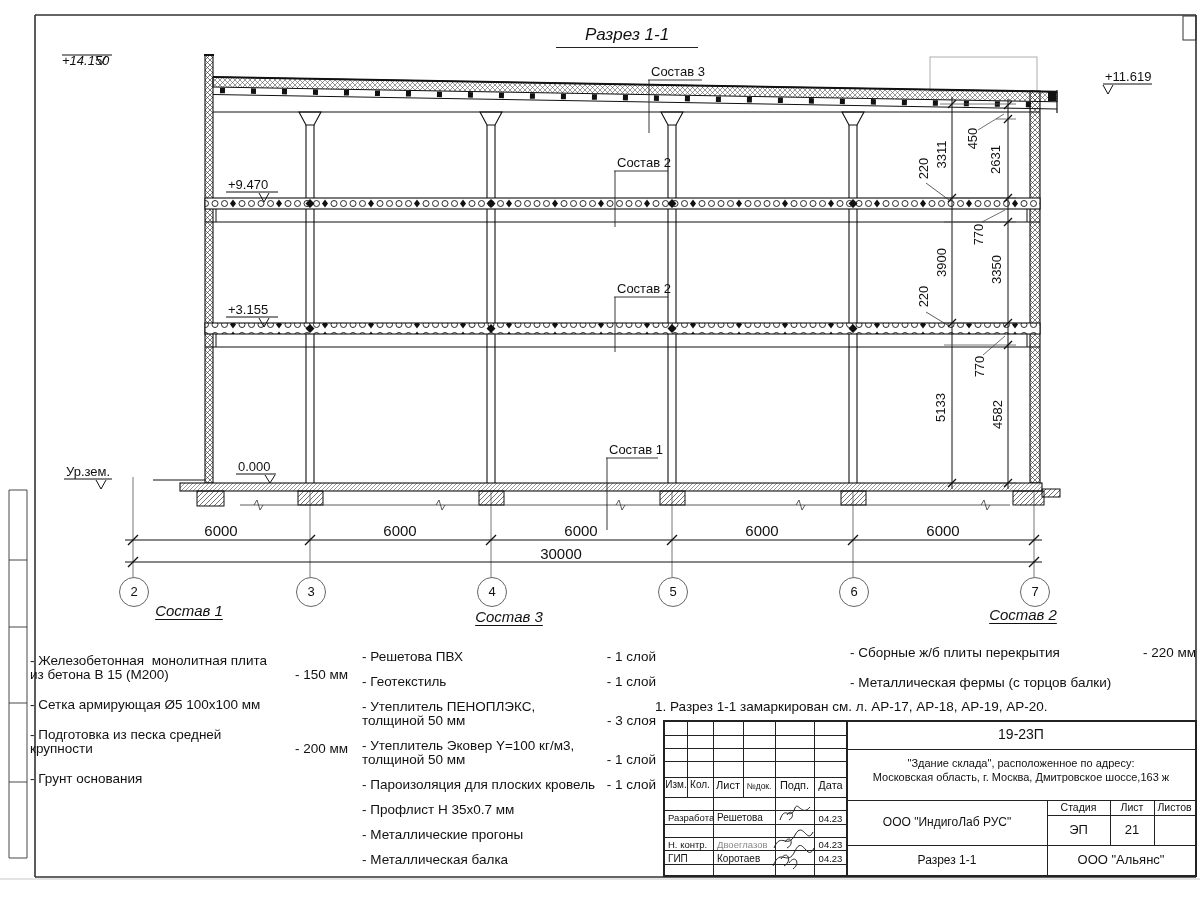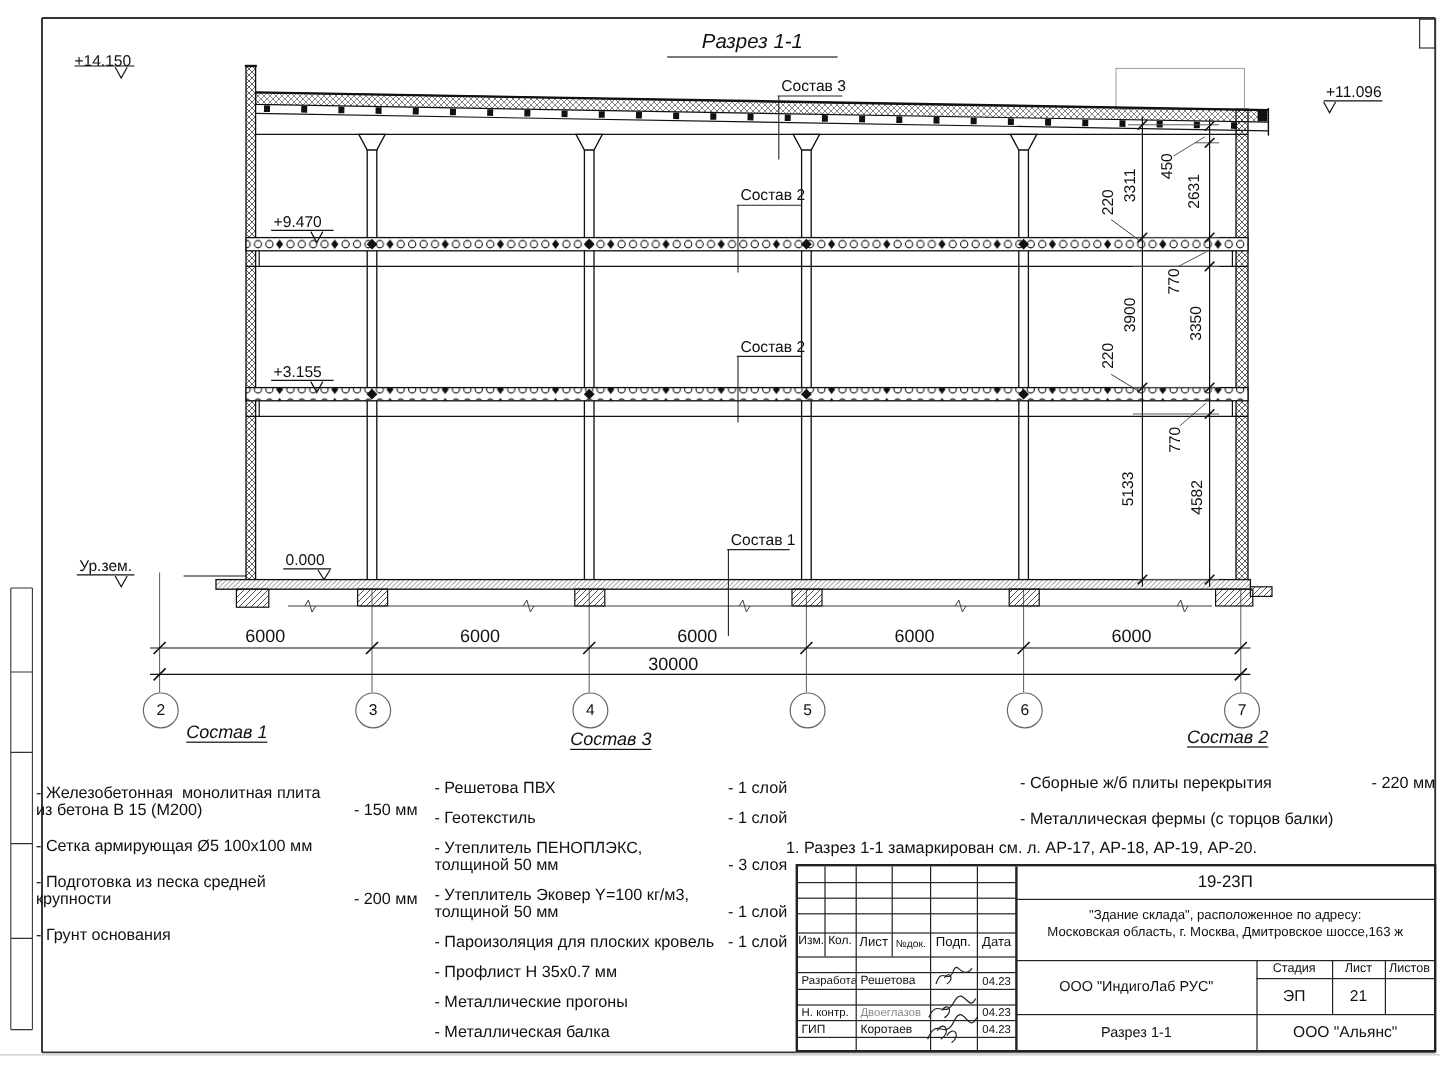--- a/index.html
+++ b/index.html
@@ -144,22 +144,22 @@
     <g stroke="#222" stroke-width="0.9" fill="none">
       <path d="M648,80 H702 M649,80 V133"></path>
       <path d="M614,171 H668 M615,171 V227"></path>
       <path d="M614,297 H668 M615,297 V352"></path>
       <path d="M606,458 H658 M607,458 V530"></path>
     </g>
   </svg>
 
   <div class="ttl">Разрез 1-1</div>
 
-  <div class="lbl" style="left:62px;top:43px;">+14.150</div>
-  <div class="lbl" style="left:1105px;top:69px;">+11.096</div>
+  <div class="lbl" style="left:62px;top:53px;font-style:italic;">+14.150</div>
+  <div class="lbl" style="left:1105px;top:69px;">+11.619</div>
   <div class="lbl" style="left:228px;top:177px;">+9.470</div>
   <div class="lbl" style="left:228px;top:302px;">+3.155</div>
   <div class="lbl" style="left:238px;top:459px;">0.000</div>
   <div class="lbl" style="left:66px;top:464px;">Ур.зем.</div>
 
   <div class="lbl" style="left:651px;top:64px;">Состав 3</div>
   <div class="lbl" style="left:617px;top:155px;">Состав 2</div>
   <div class="lbl" style="left:617px;top:281px;">Состав 2</div>
   <div class="lbl" style="left:609px;top:442px;">Состав 1</div>
 

